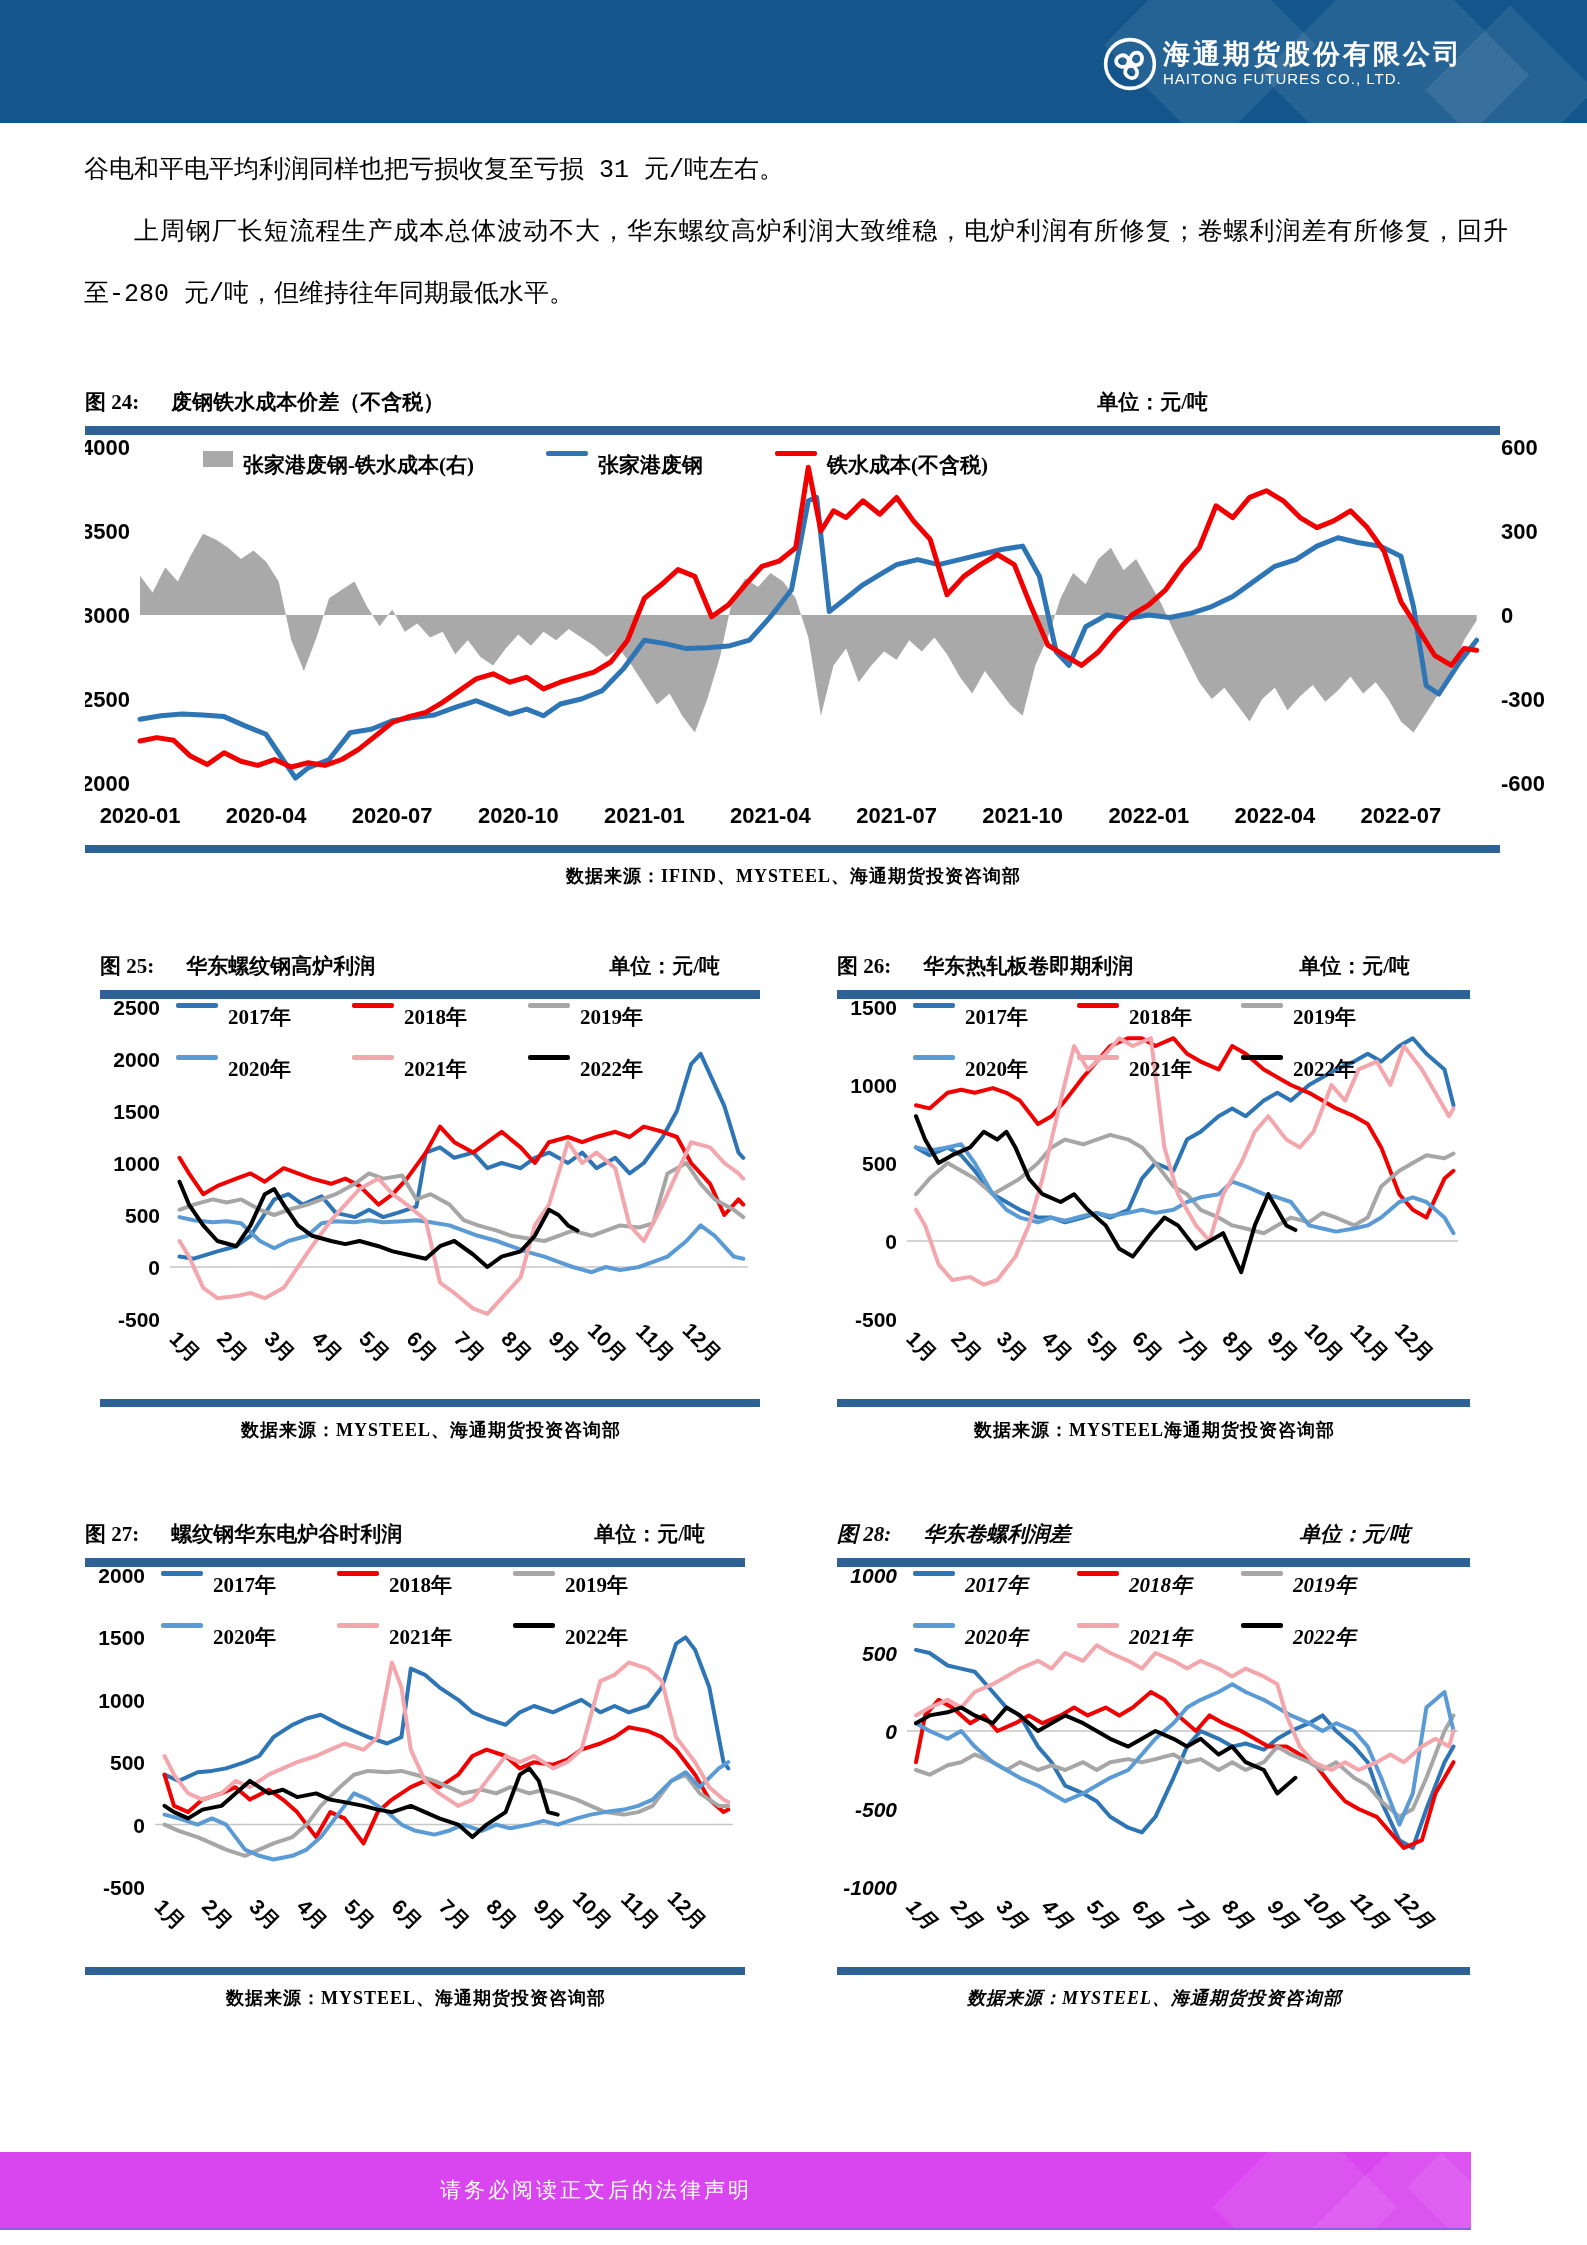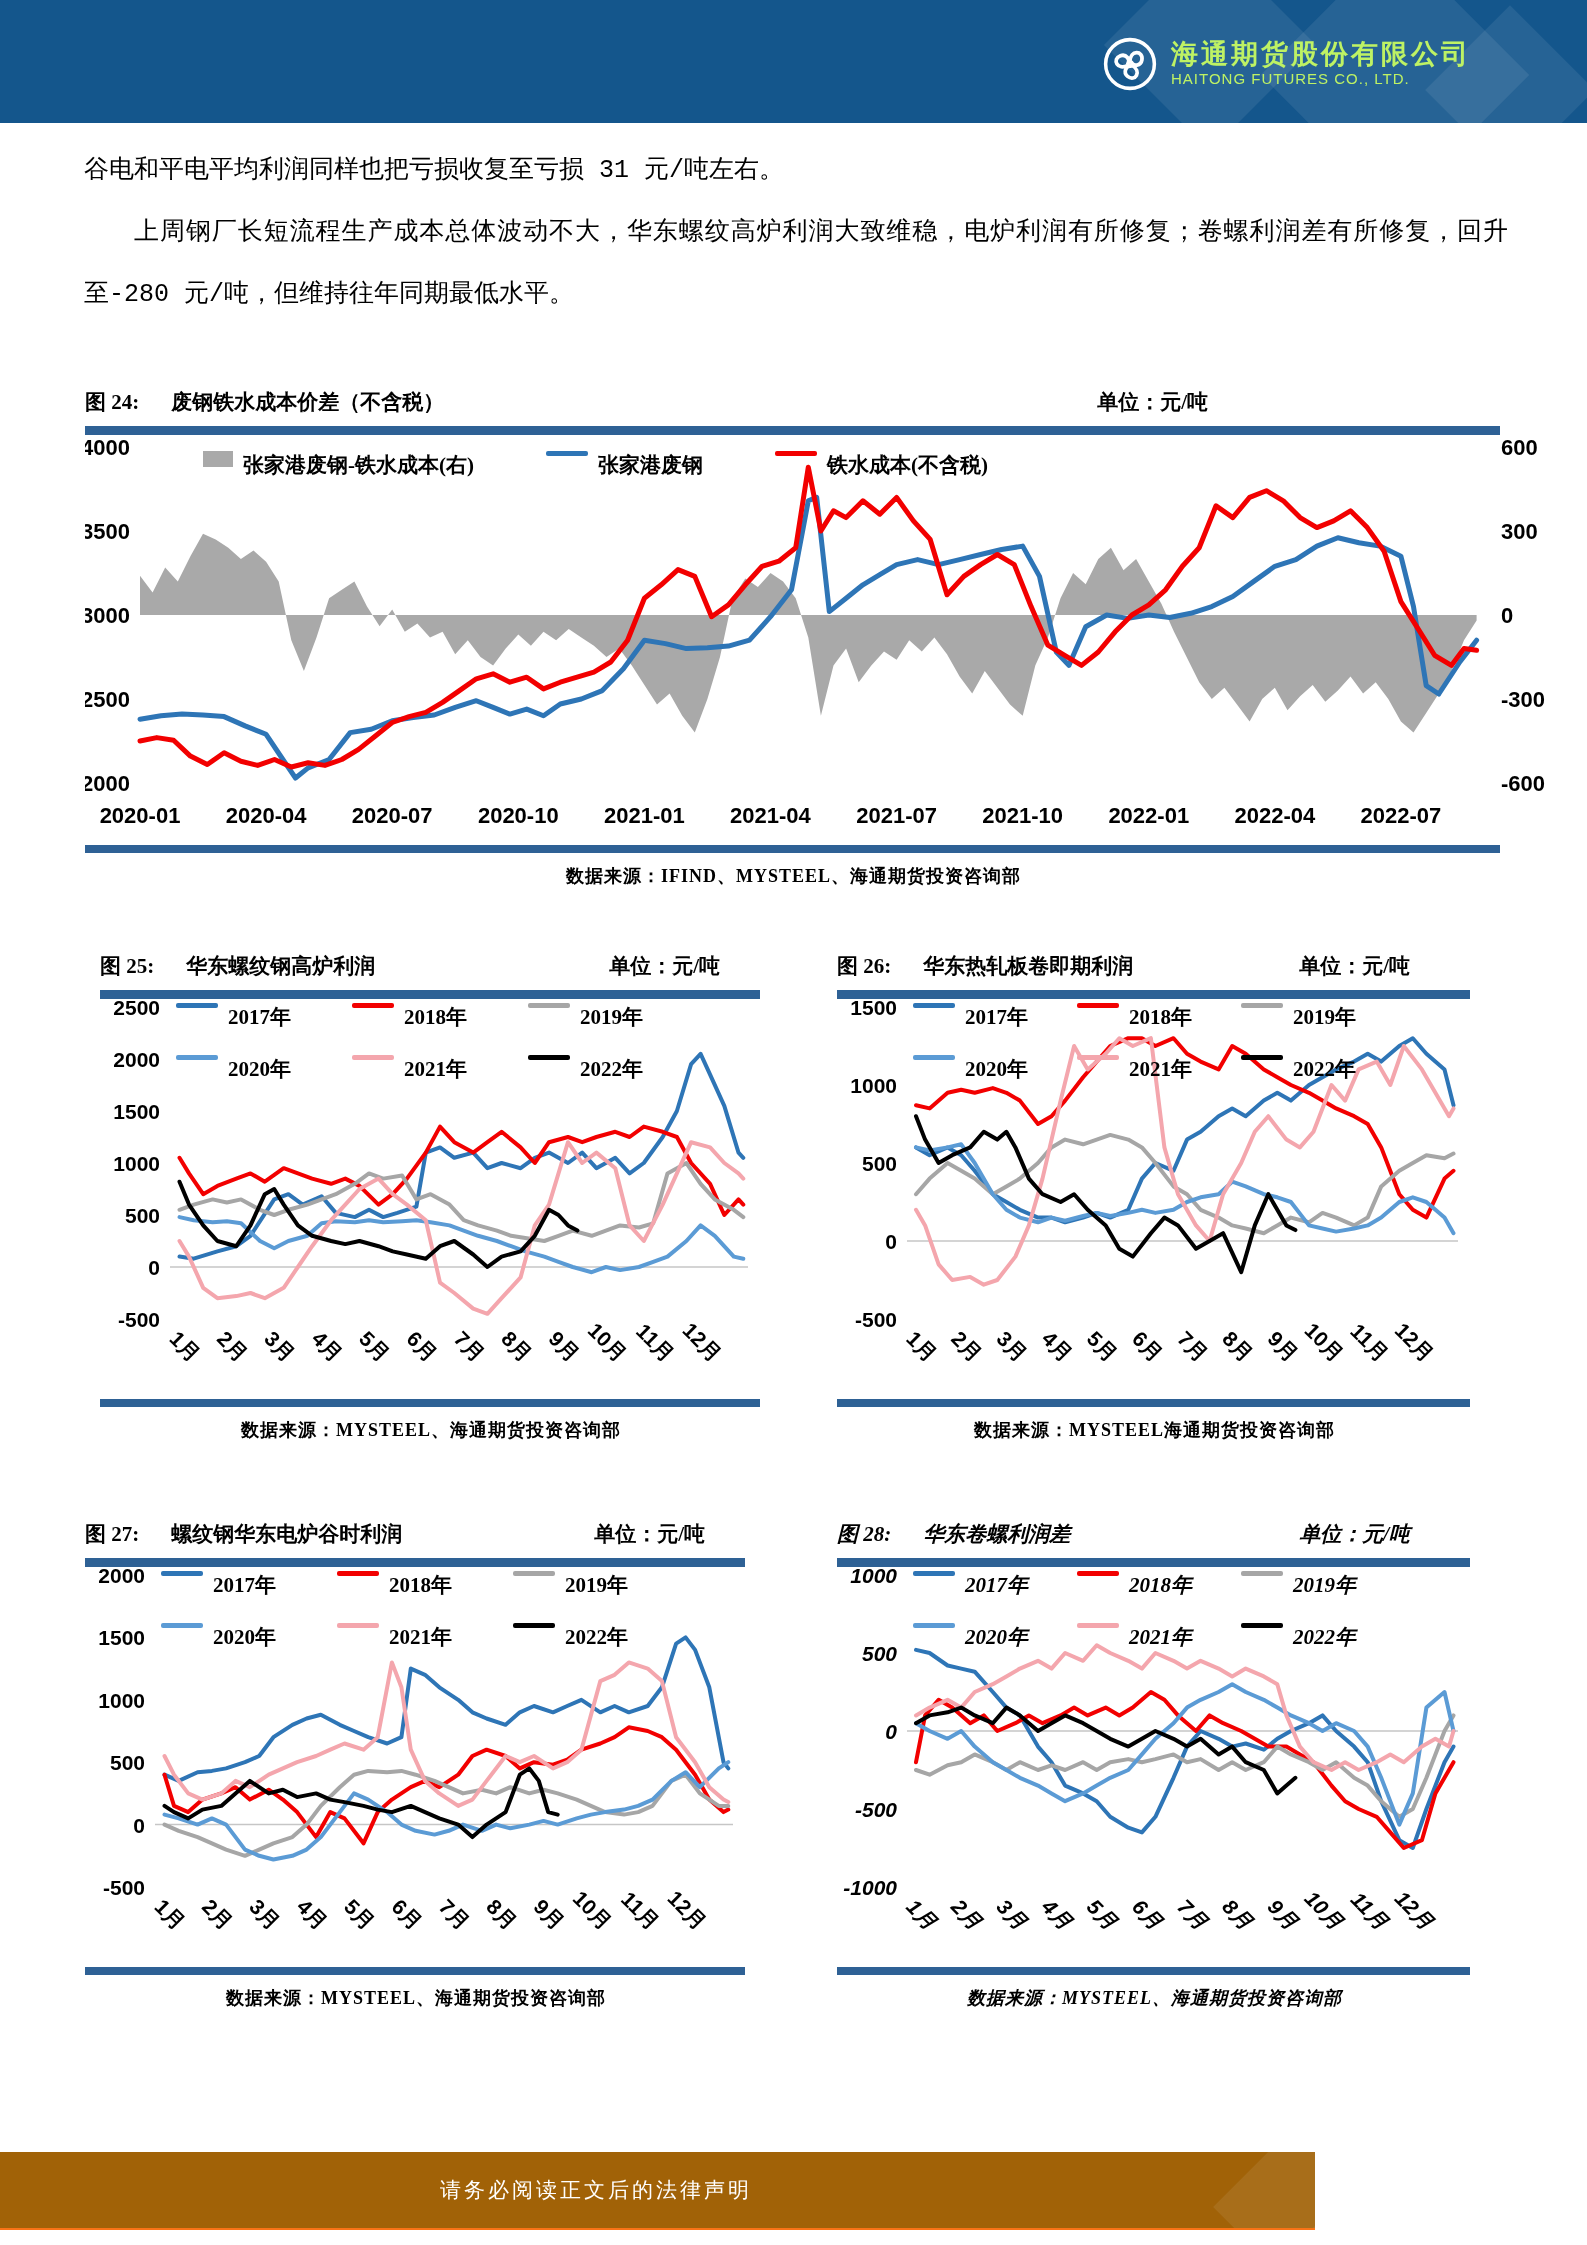--- a/index.html
+++ b/index.html
@@ -6,21 +6,21 @@
   body{width:1587px;height:2245px;position:relative;background:#ffffff;
        font-family:"Liberation Serif", serif;color:#000;overflow:hidden;}
 
   
   .header{position:absolute;top:0;left:0;width:1587px;height:123px;background:#14568C;overflow:hidden;}
   .header-accent{position:absolute;top:7px;left:8px;width:862px;height:116px;background:#46739E;
        clip-path:polygon(0 0,81% 0,100% 100%,0 100%);display:flex;align-items:center;}
   .header-title{color:#fff;font-weight:bold;font-size:37px;letter-spacing:2px;margin-left:72px;
        font-family:"Liberation Sans", sans-serif;}
   .header-title .gap{display:inline-block;width:46px;}
-  .logo-block{position:absolute;left:1102px;top:36px;display:flex;align-items:center;gap:13px;color:#bef264;}
+  .logo-block{position:absolute;left:1102px;top:36px;display:flex;align-items:center;gap:5px;color:#ffffff;}
   .logo-text .cn{font-size:27px;font-weight:bold;letter-spacing:3px;line-height:30px;}
   .logo-text .en{font-size:15px;letter-spacing:1px;line-height:20px;font-family:"Liberation Sans", sans-serif;}
   .dm{position:absolute;background:rgba(255,255,255,0.08);transform:rotate(45deg);}
   .hd1{width:150px;height:150px;left:1135px;top:-30px;}
   .hd2{width:190px;height:190px;left:1300px;top:-20px;}
   .hd3{width:120px;height:120px;left:1450px;top:30px;}
 
   
   .content{position:absolute;top:140px;left:84px;width:1424px;}
   .content p{margin:0;font-size:25px;line-height:62px;text-align:justify;font-family:Liberation Mono, monospace;}
@@ -51,22 +51,22 @@
   .legend-row1{top:16px;left:118px;display:flex;gap:72px;align-items:center;}
   .legend-grid{top:4px;left:76px;display:grid;row-gap:24px;}
   .cols-wide{grid-template-columns:176px 176px 176px;}
   .cols-narrow{grid-template-columns:164px 164px 164px;}
   .lg-item{display:inline-flex;align-items:flex-start;font-size:21px;font-weight:bold;white-space:nowrap;}
   .sw{display:inline-block;margin-right:10px;}
   .sw-line{width:42px;height:5px;border-radius:2px;}
   .sw-area{width:30px;height:16px;}
 
   
-  .footer{position:absolute;top:2152px;left:0;width:1315px;height:76px;background:#a16207;
-      overflow:hidden;border-bottom:2px solid #f97316;}
+  .footer{position:absolute;top:2152px;left:0;width:1471px;height:76px;background:#d946ef;
+      overflow:hidden;border-bottom:2px solid #8b5cf6;}
   .legal{position:absolute;left:440px;top:24px;color:#fff;font-size:21px;letter-spacing:3px;}
   .fd1{width:130px;height:130px;left:1240px;top:-10px;}
   .fd2{width:150px;height:150px;left:1340px;top:5px;}
   .fd3{width:110px;height:110px;left:1430px;top:-20px;}
   svg text{font-family:"Liberation Sans", sans-serif;}
 </style>
 </head>
 <body>
 
 <div class="header">

